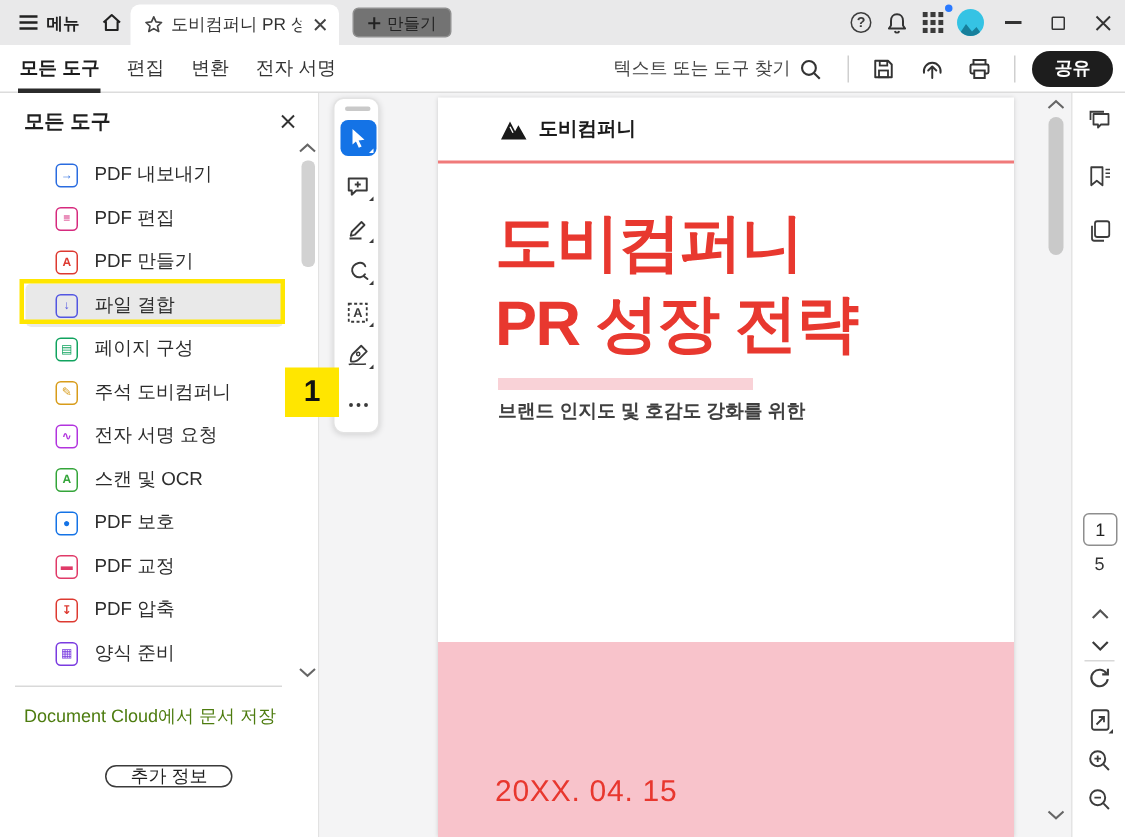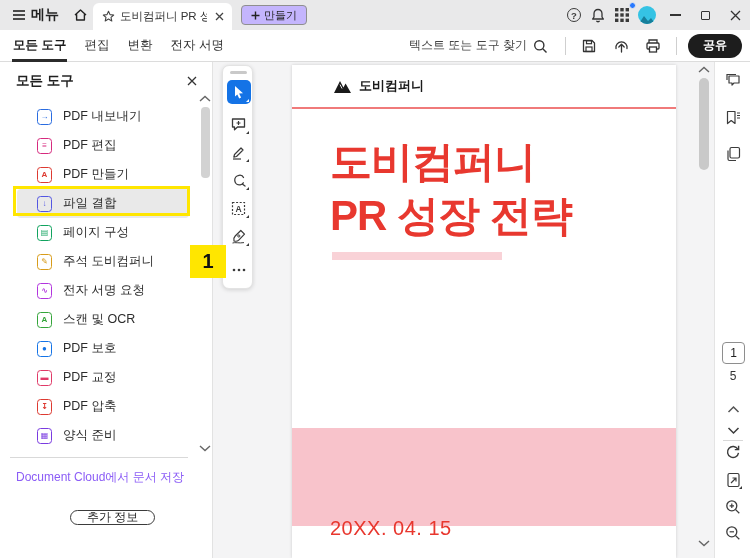--- a/index.html
+++ b/index.html
@@ -4,28 +4,28 @@
 <style>
   * { margin:0; padding:0; box-sizing:border-box; }
   html,body { width:750px; height:558px; }
   body { font-family:"Liberation Sans","DejaVu Sans",sans-serif; font-size:12px; color:#2c2c2c; }
   .app { position:relative; width:750px; height:558px; background:#fff; overflow:hidden; }
 
   
   .topbar { position:absolute; left:0; top:0; width:750px; height:30px; background:#e9e9ea;
             display:flex; align-items:center; }
   .menu-btn { display:flex; align-items:center; gap:5px; padding:0 8px 0 12px; height:30px; cursor:default; }
-  .menu-btn .txt { font-size:14px; font-weight:bold; color:#222; }
+  .menu-btn .txt { font-size:11px; font-weight:bold; color:#222; }
   .home-btn { width:26px; height:30px; display:flex; align-items:center; justify-content:center; }
   .tab { width:139px; height:27px; margin-top:3px; background:#fff; border-radius:6px 6px 0 0;
          display:flex; align-items:center; padding:0 6px 0 9px; gap:5px; }
   .tab .title { flex:1; font-size:11.5px; color:#333; white-space:nowrap; overflow:hidden; }
   .tab-close { display:flex; align-items:center; justify-content:center; width:14px; height:14px; }
   .create-btn { margin-left:9px; height:20px; border:1px solid #8f8f8f; border-radius:4px;
-                display:flex; align-items:center; gap:4px; padding:0 9px; background:#c4b5fd; }
+                display:flex; align-items:center; gap:4px; padding:0 9px; background:#737373; }
   .create-btn .txt { font-size:11px; color:#222; }
   .tb-spacer { flex:1; }
   .icon-btn { width:22px; height:22px; display:flex; align-items:center; justify-content:center; margin:0 1px; }
   .help-circle { width:14px; height:14px; border:1.2px solid #3c3c3c; border-radius:50%;
                  font-size:9.5px; font-weight:bold; color:#3c3c3c; display:flex; align-items:center; justify-content:center; }
   .grid-wrap { position:relative; }
   .grid-dot { position:absolute; top:-2px; right:-3px; width:7px; height:7px; border-radius:50%;
               background:#2979ff; border:1.5px solid #e9e9ea; }
   .avatar { width:18px; height:18px; border-radius:50%; background:#35c3e4; overflow:hidden; position:relative; margin:0 4px; }
   .avatar svg { position:absolute; bottom:-1px; left:0; }
@@ -76,21 +76,21 @@
   .tool-list .tool-item:nth-child(12) .t-ico { color:#7a3be0; }
   .hl-box { position:absolute; left:13px; top:124px; width:177px; height:30px;
             border:3px solid #ffe600; pointer-events:none; }
   .hl-badge { position:absolute; left:190px; top:183px; width:36px; height:33px; background:#ffe600;
               z-index:30; display:flex; align-items:center; justify-content:center;
               font-size:20px; font-weight:bold; color:#111; }
   .p-scroll-up { position:absolute; left:198px; top:32px; }
   .p-scroll-thumb { position:absolute; left:201px; top:45px; width:9px; height:71px; background:#d2d2d2; border-radius:4px; }
   .p-scroll-dn { position:absolute; left:198px; top:381px; }
   .panel-div { position:absolute; left:10px; top:395px; width:178px; height:1px; background:#d9d9d9; }
-  .panel-foot { position:absolute; left:0; top:407px; width:200px; text-align:center; font-size:12px; color:#8b5cf6; line-height:17px; }
+  .panel-foot { position:absolute; left:0; top:407px; width:200px; text-align:center; font-size:12px; color:#4d7c0f; line-height:17px; }
   .more-info-btn { position:absolute; left:70px; top:448px; height:15px; padding:0 16px;
                    border:1.5px solid #3b3b3b; border-radius:13px; background:#fff;
                    font-size:12px; color:#1e1e1e; display:flex; align-items:center; }
 
   
   .doc-area { position:absolute; left:213px; top:0; width:501px; height:496px; background:#f4f4f5; }
 
   
   .quicktools { position:absolute; left:9px; top:3px; width:31px; height:224px; background:#fff;
                 border:1px solid #e3e3e3; border-radius:7px; box-shadow:0 1px 4px rgba(0,0,0,.14); z-index:5; }
@@ -106,21 +106,21 @@
   .page { position:absolute; left:79px; top:3px; width:384px; height:493px; background:#fff;
           box-shadow:0 0 3px rgba(0,0,0,.16); overflow:hidden; }
   .logo-row { position:absolute; left:41px; top:12px; display:flex; align-items:center; gap:7px; }
   .logo-text { font-size:13px; font-weight:bold; color:#1b1b1b; }
   .page-rule { position:absolute; left:0; top:42px; width:100%; height:2px; background:#f07a7a; }
   .doc-title { position:absolute; left:38px; top:70px; font-size:42px; line-height:54px;
                font-weight:800; color:#e8382f; letter-spacing:-1px; white-space:nowrap; }
   .pink-bar { position:absolute; left:40px; top:187px; width:170px; height:8px; background:#f9d2d7; }
   .doc-body { position:absolute; left:40px; top:199px; font-size:12.5px; line-height:20px;
               font-weight:600; color:#3f3f3f; }
-  .pink-block { position:absolute; left:0; top:363px; width:100%; height:98px; background:#f8c3cb; }
+  .pink-block { position:absolute; left:0; top:363px; width:100%; height:130px; background:#f8c3cb; }
   .doc-date { position:absolute; left:38px; top:452px; font-size:20px; color:#e8372e; letter-spacing:.5px; }
 
   
   .d-scroll-up { position:absolute; left:484px; top:3px; }
   .d-scroll-thumb { position:absolute; left:486px; top:16px; width:10px; height:92px; background:#c9c9c9; border-radius:5px; }
   .d-scroll-dn { position:absolute; left:484px; top:476px; }
 
   
   .rail { position:absolute; left:714px; top:0; width:36px; height:496px; background:#fff; border-left:1px solid #e4e4e4; }
   .rail-btn { position:absolute; left:8px; width:20px; height:20px; display:flex; align-items:center; justify-content:center; }
@@ -405,20 +405,21 @@
           </svg>
           <span class="logo-text">도비컴퍼니</span>
         </div>
         <div class="page-rule"></div>
         <div class="doc-title">
           <div>도비컴퍼니</div>
           <div>PR 성장 전략</div>
         </div>
         <div class="pink-bar"></div>
         <div class="doc-body">
+          <div>브랜드 인지도 및 호감도 강화를 위한</div>
         </div>
         <div class="pink-block">
           <div class="doc-date" style="top:89px">20XX. 04. 15</div>
         </div>
       </div>
 
       <svg class="d-scroll-up" width="14" height="10" viewBox="0 0 14 10">
         <path d="M2 7 L7 2.5 L12 7" fill="none" stroke="#666" stroke-width="1.4"></path>
       </svg>
       <div class="d-scroll-thumb"></div>

